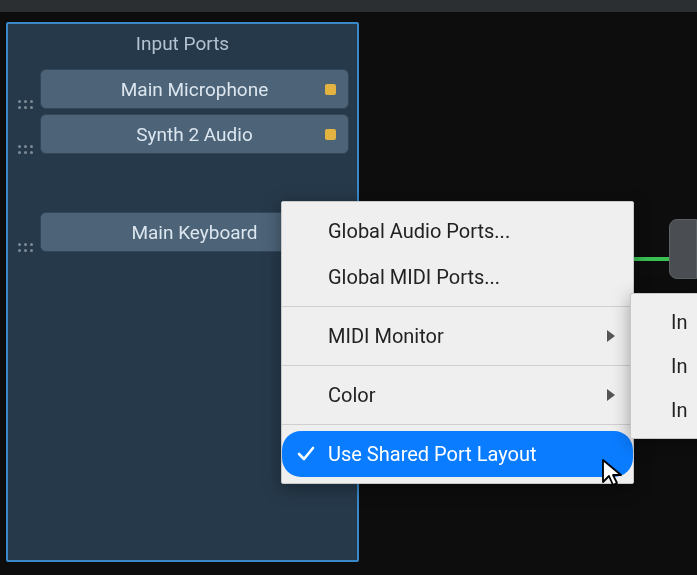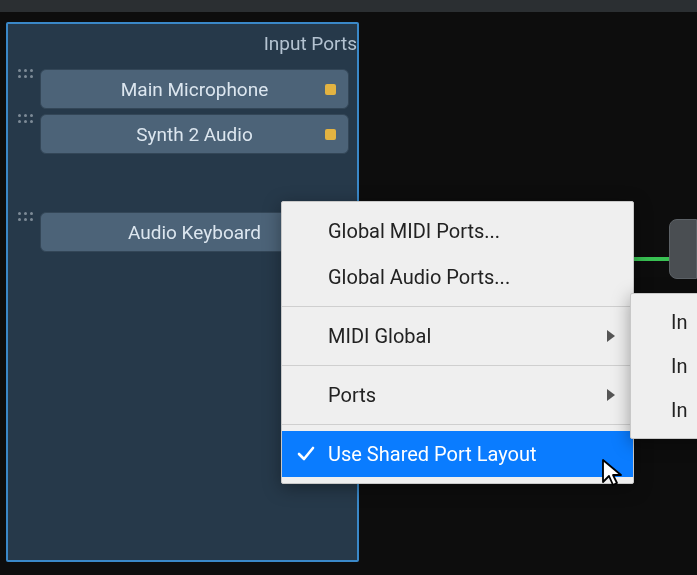--- a/index.html
+++ b/index.html
@@ -27,28 +27,28 @@
     left: 6px;
     top: 10px;
     width: 353px;
     height: 540px;
     background: #26394a;
     border: 2px solid #3a88c8;
     border-radius: 2px;
     padding-top: 8px;
   }
   .panel-title {
-    text-align: right;
+    text-align: center;
     color: #b4c3d1;
     font-size: 19px;
     margin-bottom: 14px;
   }
   .port-row {
     display: flex;
-    align-items: flex-start;
+    align-items: flex-end;
     margin: 5px 8px;
   }
   .grip {
     width: 18px;
     display: flex;
     flex-wrap: wrap;
     gap: 3px 3px;
     justify-content: center;
     align-content: center;
     margin-right: 6px;
@@ -133,20 +133,21 @@
     top: 50%;
     transform: translateY(-50%);
     width: 0; height: 0;
     border-left: 8px solid #555;
     border-top: 6px solid transparent;
     border-bottom: 6px solid transparent;
   }
   .menu-item.highlight {
     background: #0a7cff;
     color: #fff;
+    border-radius: 19px;
   }
   .menu-item .check {
     position: absolute;
     left: 14px;
     top: 50%;
     transform: translateY(-50%);
     width: 20px; height: 20px;
   }
   .menu-sep {
     height: 1px;
@@ -226,41 +227,41 @@
     <div class="port-row">
       <div class="grip">
           <span></span>
           <span></span>
           <span></span>
           <span></span>
           <span></span>
           <span></span>
         </div>
       <div class="port-item">
-        <div class="port-text">Audio Keyboard</div>
+        <div class="port-text">Main Keyboard</div>
       </div>
     </div>
 
 
   </div>
 
   <div class="context-menu">
     <div class="menu-item">
+        <span>Global Audio Ports...</span>
+      </div>
+    <div class="menu-item">
         <span>Global MIDI Ports...</span>
-      </div>
-    <div class="menu-item">
-        <span>Global Audio Ports...</span>
       </div>
     <div class="menu-sep"></div>
     <div class="menu-item has-sub">
-        <span>MIDI Global</span>
+        <span>MIDI Monitor</span>
       </div>
     <div class="menu-sep"></div>
     <div class="menu-item has-sub">
-        <span>Ports</span>
+        <span>Color</span>
       </div>
     <div class="menu-sep"></div>
     <div class="menu-item highlight">
       <span class="check">
         <svg viewBox="0 0 20 20">
             <path d="M3 10 L8 15 L17 4" stroke="#fff" stroke-width="2.6" fill="none" stroke-linecap="round" stroke-linejoin="round"></path>
           </svg>
       </span>
       <span>Use Shared Port Layout</span>
     </div>

